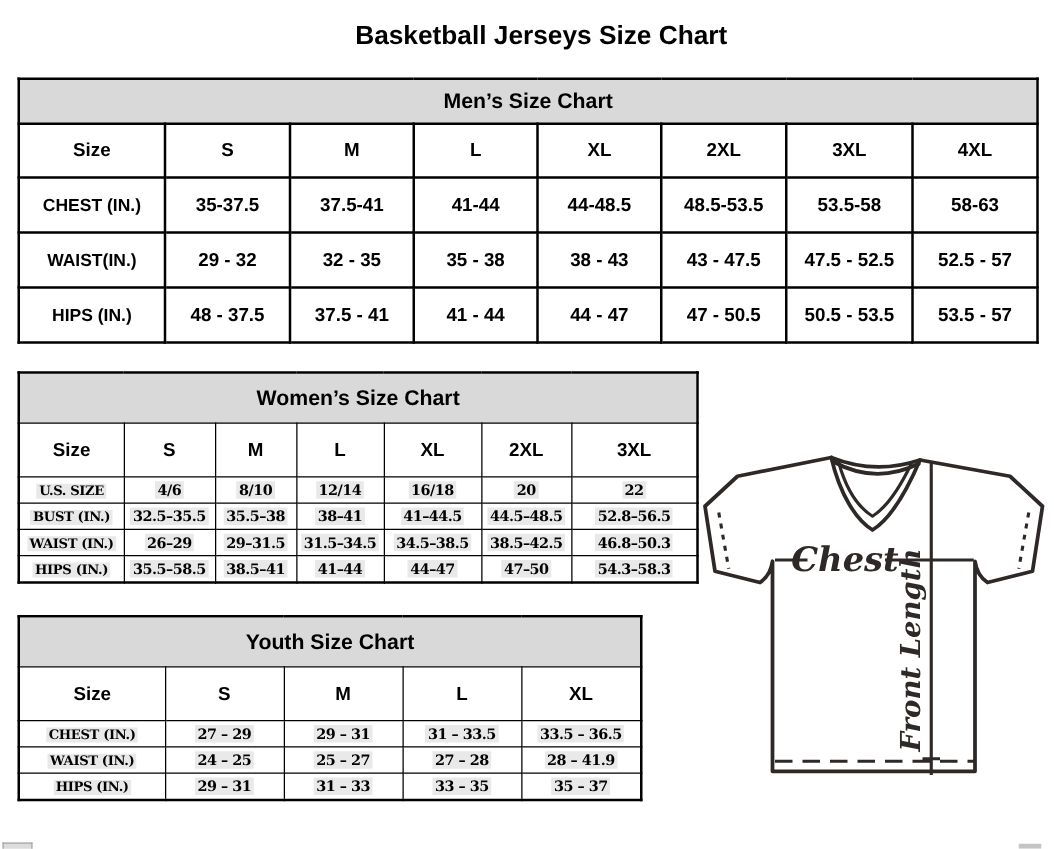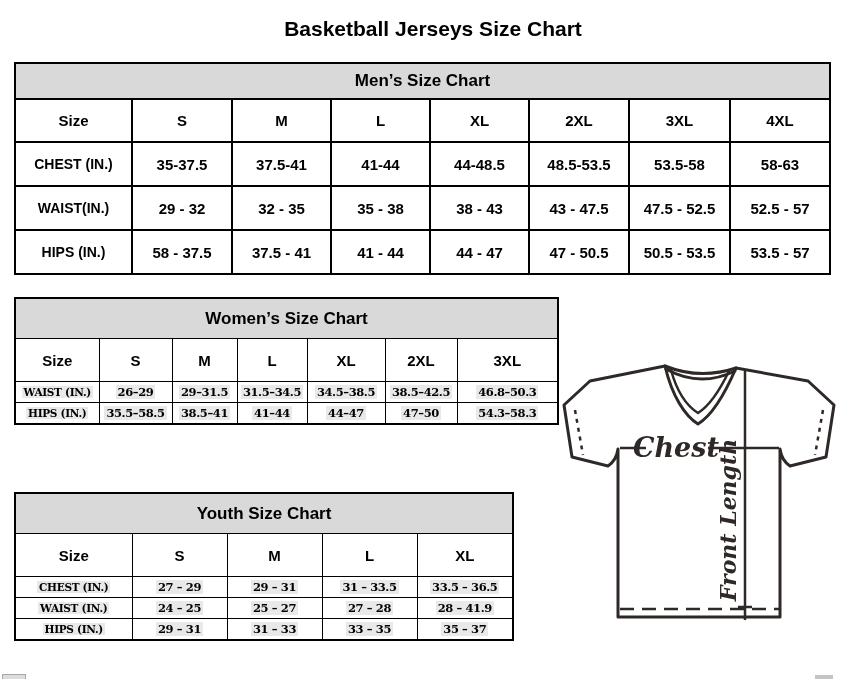--- a/index.html
+++ b/index.html
@@ -86,21 +86,21 @@
             <td><span class="hl">29 - 32</span></td>
             <td><span class="hl">32 - 35</span></td>
             <td><span class="hl">35 - 38</span></td>
             <td><span class="hl">38 - 43</span></td>
             <td><span class="hl">43 - 47.5</span></td>
             <td><span class="hl">47.5 - 52.5</span></td>
             <td><span class="hl">52.5 - 57</span></td>
           </tr>
           <tr class="datarow">
             <td class="lbl lbl-cell"><span class="hl">HIPS (IN.)</span></td>
-            <td><span class="hl">58 - 37.5</span></td>
+            <td><span class="hl">48 - 37.5</span></td>
             <td><span class="hl">37.5 - 41</span></td>
             <td><span class="hl">41 - 44</span></td>
             <td><span class="hl">44 - 47</span></td>
             <td><span class="hl">47 - 50.5</span></td>
             <td><span class="hl">50.5 - 53.5</span></td>
             <td><span class="hl">53.5 - 57</span></td>
           </tr>
         </tbody>
       </table>
   </div>
@@ -123,20 +123,38 @@
           <tr class="szrow">
             <td>Size</td>
             <td>S</td>
             <td>M</td>
             <td>L</td>
             <td>XL</td>
             <td>2XL</td>
             <td>3XL</td>
           </tr>
           <tr class="datarow">
+            <td class="lbl lbl-cell"><span class="hl">U.S. SIZE</span></td>
+            <td><span class="hl">4/6</span></td>
+            <td><span class="hl">8/10</span></td>
+            <td><span class="hl">12/14</span></td>
+            <td><span class="hl">16/18</span></td>
+            <td><span class="hl">20</span></td>
+            <td><span class="hl">22</span></td>
+          </tr>
+          <tr class="datarow">
+            <td class="lbl lbl-cell"><span class="hl">BUST (IN.)</span></td>
+            <td><span class="hl">32.5–35.5</span></td>
+            <td><span class="hl">35.5–38</span></td>
+            <td><span class="hl">38–41</span></td>
+            <td><span class="hl">41–44.5</span></td>
+            <td><span class="hl">44.5–48.5</span></td>
+            <td><span class="hl">52.8–56.5</span></td>
+          </tr>
+          <tr class="datarow">
             <td class="lbl lbl-cell"><span class="hl">WAIST (IN.)</span></td>
             <td><span class="hl">26–29</span></td>
             <td><span class="hl">29–31.5</span></td>
             <td><span class="hl">31.5–34.5</span></td>
             <td><span class="hl">34.5–38.5</span></td>
             <td><span class="hl">38.5–42.5</span></td>
             <td><span class="hl">46.8–50.3</span></td>
           </tr>
           <tr class="datarow">
             <td class="lbl lbl-cell"><span class="hl">HIPS (IN.)</span></td>

